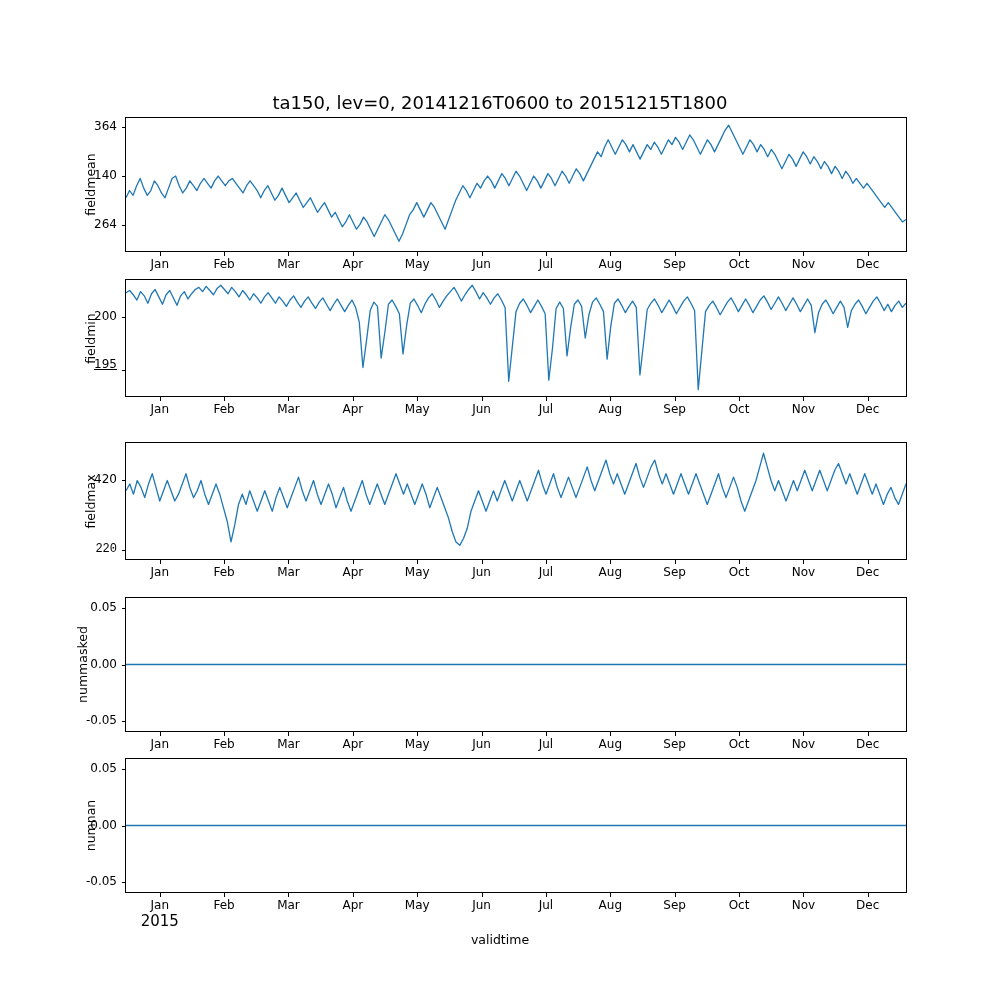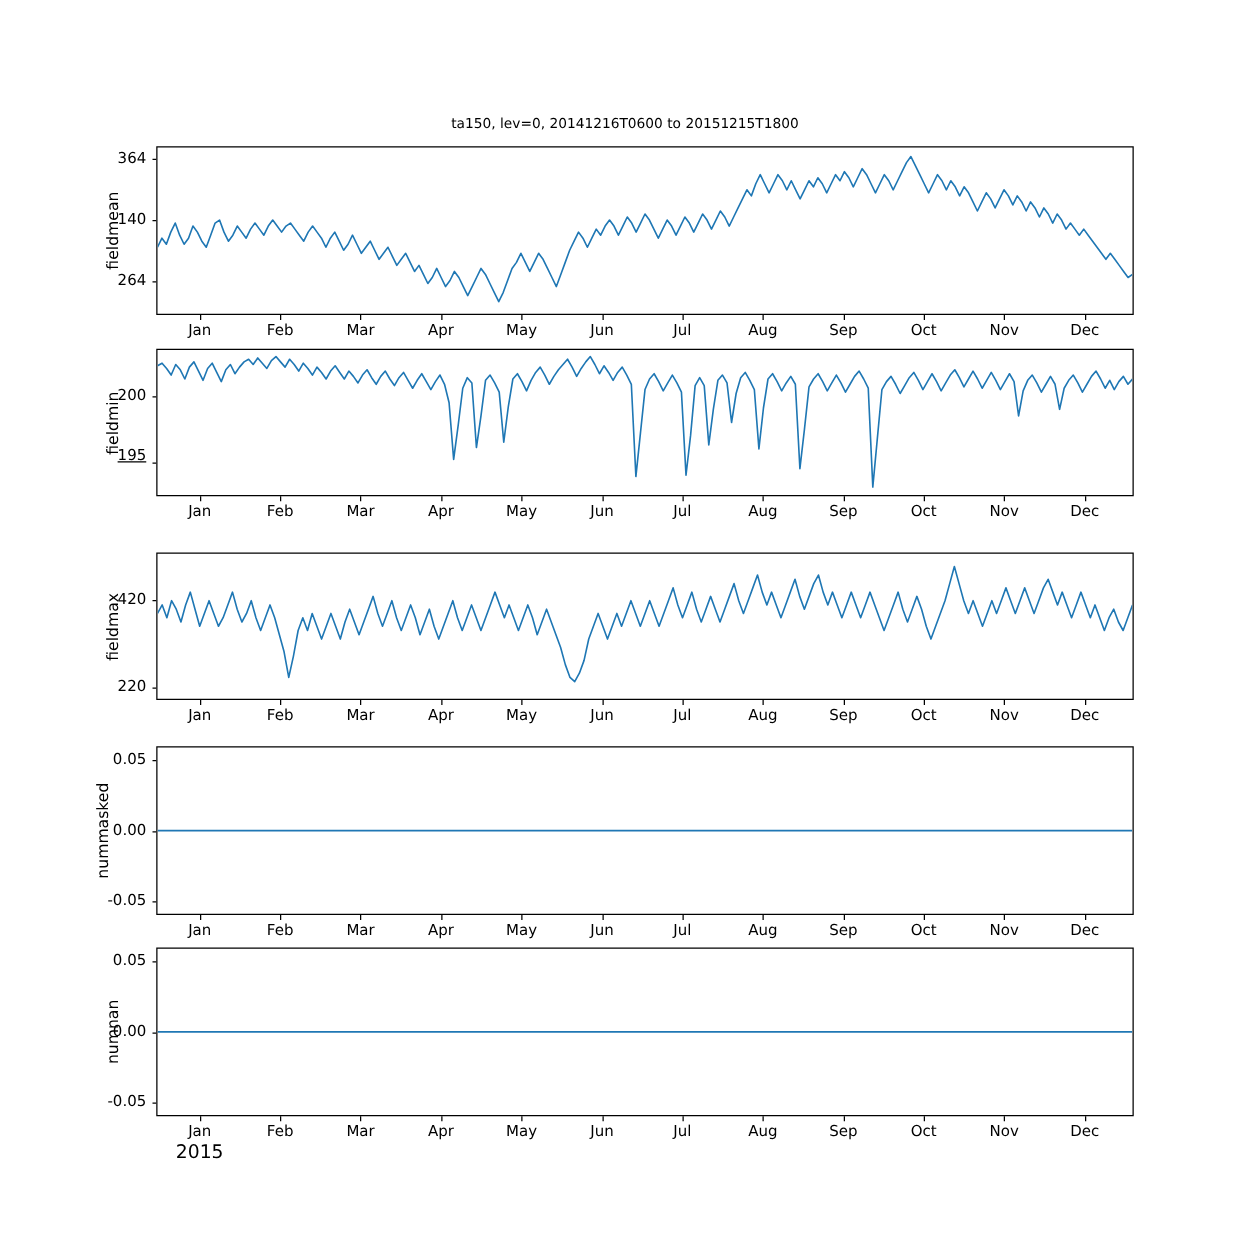--- a/index.html
+++ b/index.html
@@ -18,21 +18,21 @@
     position: relative;
     width: 1000px;
     height: 1000px;
   }
   .title {
     position: absolute;
     left: 0;
     top: 92px;
     width: 1000px;
     text-align: center;
-    font-size: 11px;
+    font-size: 18px;
     color: #000000;
   }
   .panel {
     position: absolute;
     box-sizing: border-box;
     border: 1px solid #000000;
     background: #ffffff;
     overflow: hidden;
   }
   .panel svg {
@@ -120,20 +120,21 @@
     </div>
   <div class="ylabel" style="left:22px; top:657px; width:120px; transform: rotate(-90deg);">nummasked</div>
 
   <div class="panel" id="panel4" style="left:125px; top:758px; width:782px; height:135px;">
       <svg viewBox="0 0 782 135" preserveAspectRatio="none">
         <polyline points="0,67.50 782.00,67.50" fill="none" stroke="#1f77b4" stroke-width="1.3" vector-effect="non-scaling-stroke" stroke-linejoin="round"></polyline>
       </svg>
     </div>
   <div class="ylabel" style="left:30px; top:818px; width:120px; transform: rotate(-90deg);">numnan</div>
 
+  <div class="xlabel" style="top:932px;">validtime</div>
 
   <div id="ticklayer">
       <div class="tickmark h" style="left: 121.5px; top: 225px;"></div>
       <div class="ytick" style="left: 45px; top: 217px; width: 72px;">264</div>
       <div class="tickmark h" style="left: 121.5px; top: 175.909px;"></div>
       <div class="ytick" style="left: 45px; top: 167.909px; width: 72px;">140</div>
       <div class="tickmark h" style="left: 121.5px; top: 126.818px;"></div>
       <div class="ytick" style="left: 45px; top: 118.818px; width: 72px;">364</div>
       <div class="tickmark" style="left: 159.756px; top: 252px;"></div>
       <div class="xtick" style="left: 119.756px; top: 257px; width: 80px;">Jan</div>
@@ -181,21 +182,21 @@
       <div class="xtick" style="left: 570.291px; top: 402px; width: 80px;">Aug</div>
       <div class="tickmark" style="left: 674.653px; top: 397px;"></div>
       <div class="xtick" style="left: 634.653px; top: 402px; width: 80px;">Sep</div>
       <div class="tickmark" style="left: 739.015px; top: 397px;"></div>
       <div class="xtick" style="left: 699.015px; top: 402px; width: 80px;">Oct</div>
       <div class="tickmark" style="left: 803.377px; top: 397px;"></div>
       <div class="xtick" style="left: 763.377px; top: 402px; width: 80px;">Nov</div>
       <div class="tickmark" style="left: 867.739px; top: 397px;"></div>
       <div class="xtick" style="left: 827.739px; top: 402px; width: 80px;">Dec</div>
       <div class="tickmark h" style="left: 121.5px; top: 549.588px;"></div>
-      <div class="ytick" style="left: 45px; top: 541.588px; width: 72px;">220</div>
+      <div class="ytick" style="left: 45px; top: 541.588px; width: 72px; font-family: Liberation Mono, monospace;">220</div>
       <div class="tickmark h" style="left: 121.5px; top: 480.176px;"></div>
       <div class="ytick" style="left: 45px; top: 472.176px; width: 72px;">420</div>
       <div class="tickmark" style="left: 159.756px; top: 560px;"></div>
       <div class="xtick" style="left: 119.756px; top: 565px; width: 80px;">Jan</div>
       <div class="tickmark" style="left: 224.118px; top: 560px;"></div>
       <div class="xtick" style="left: 184.118px; top: 565px; width: 80px;">Feb</div>
       <div class="tickmark" style="left: 288.48px; top: 560px;"></div>
       <div class="xtick" style="left: 248.48px; top: 565px; width: 80px;">Mar</div>
       <div class="tickmark" style="left: 352.842px; top: 560px;"></div>
       <div class="xtick" style="left: 312.842px; top: 565px; width: 80px;">Apr</div>

